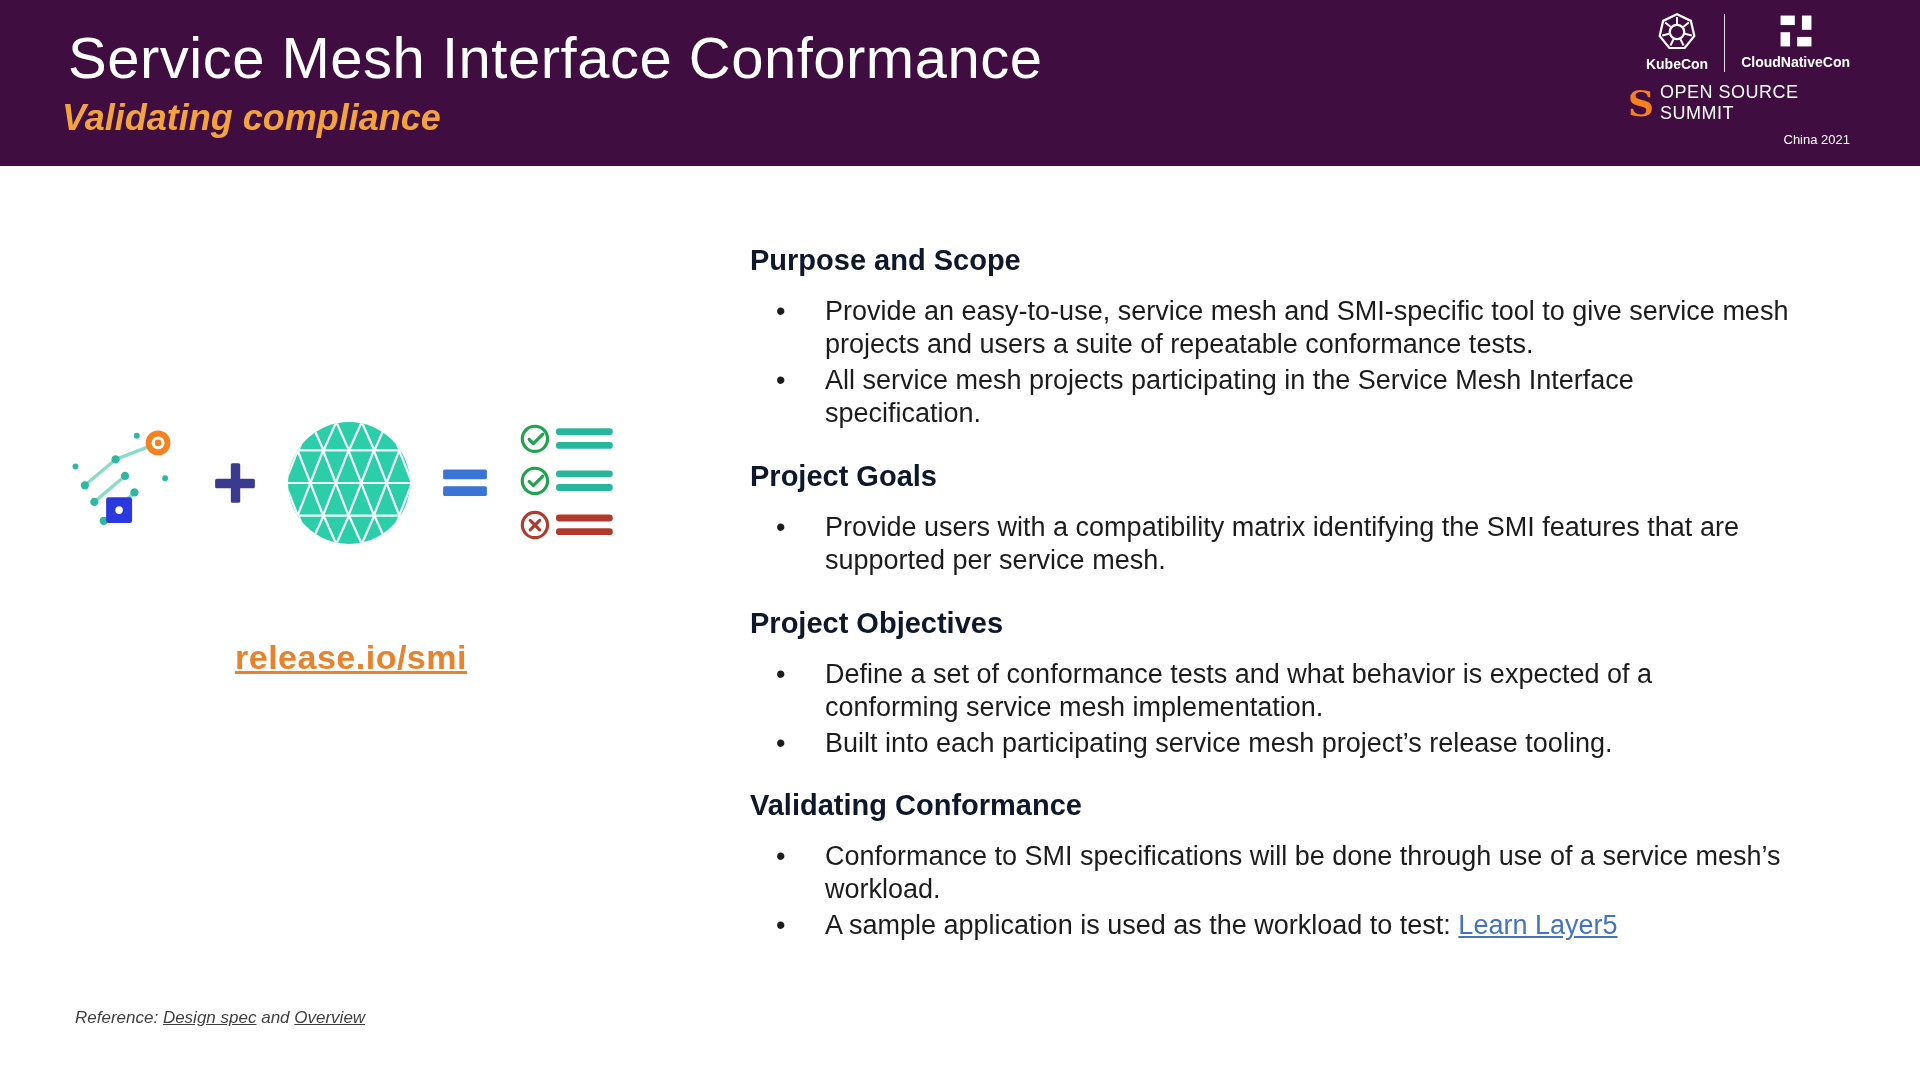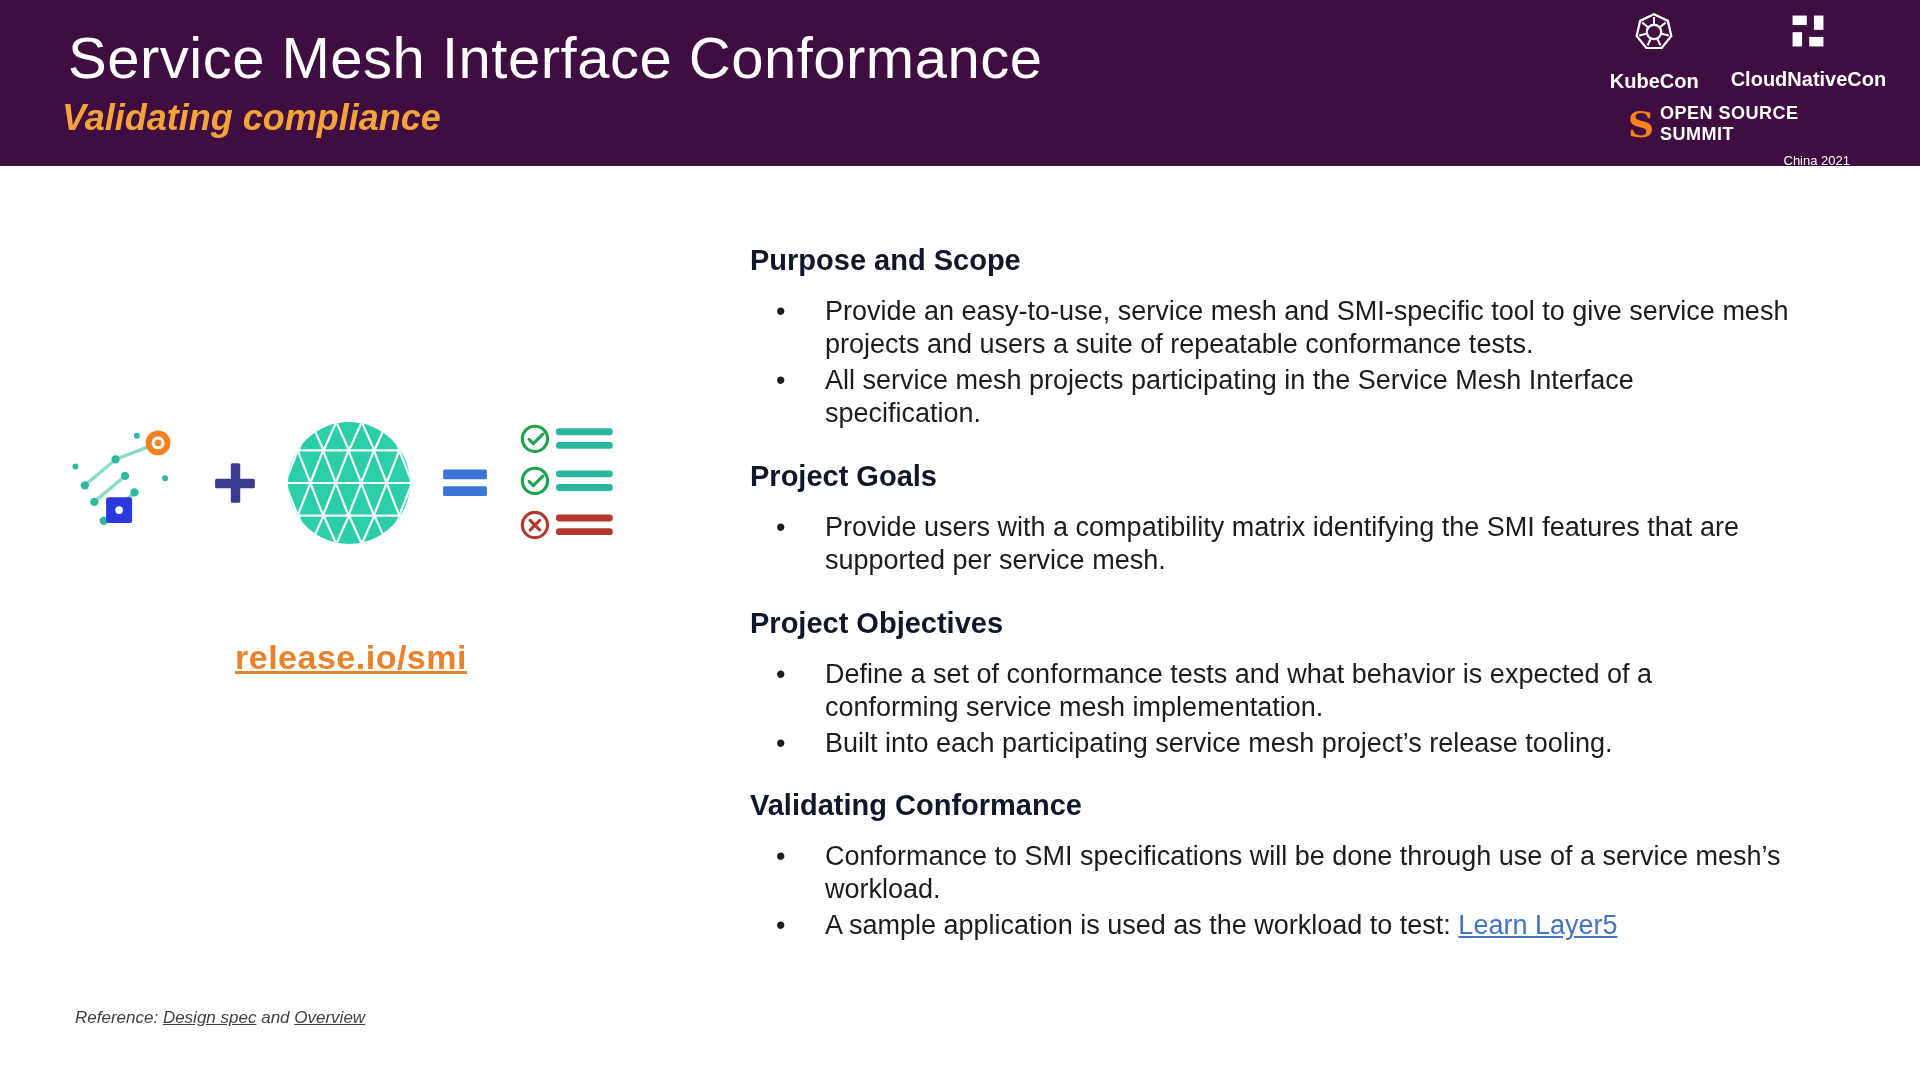--- a/index.html
+++ b/index.html
@@ -31,31 +31,31 @@
     font-weight: bold;
   }
 
   
   .logo-block {
     position: absolute; top: 12px; right: 52px;
     color: #fff; width: 240px;
   }
   .logo-row { display: flex; align-items: flex-start; justify-content: center; gap: 16px; }
   .logo-item { display: flex; flex-direction: column; align-items: center; gap: 4px; }
-  .logo-item .logo-label { font-size: 20px; font-weight: bold; margin-top: 14px; }
+  .logo-item .logo-label { font-size: 14px; font-weight: bold; }
   .logo-divider { width: 1px; height: 58px; background: rgba(255,255,255,0.85); margin-top: 2px; }
   .summit-row {
     margin-top: 10px;
     display: flex; align-items: center; justify-content: center; gap: 6px;
   }
   .s-logo {
     font-size: 36px; font-weight: bold; color: #f5821f; line-height: 1;
     font-family: "DejaVu Serif", serif;
   }
-  .summit-label { font-size: 18px; font-weight: bold; letter-spacing: 0.5px; }
+  .summit-label { font-size: 18px; font-weight: normal; letter-spacing: 0.5px; }
   .edition { font-size: 13px; margin-top: 8px; text-align: right; padding-right: 18px; }
 
   
   .illustration {
     position: absolute; left: 62px; top: 420px; width: 578px;
   }
   .icon-row {
     display: flex; align-items: center; justify-content: center; gap: 28px;
   }
   .meshery-link-wrap { text-align: center; margin-top: 92px; }

